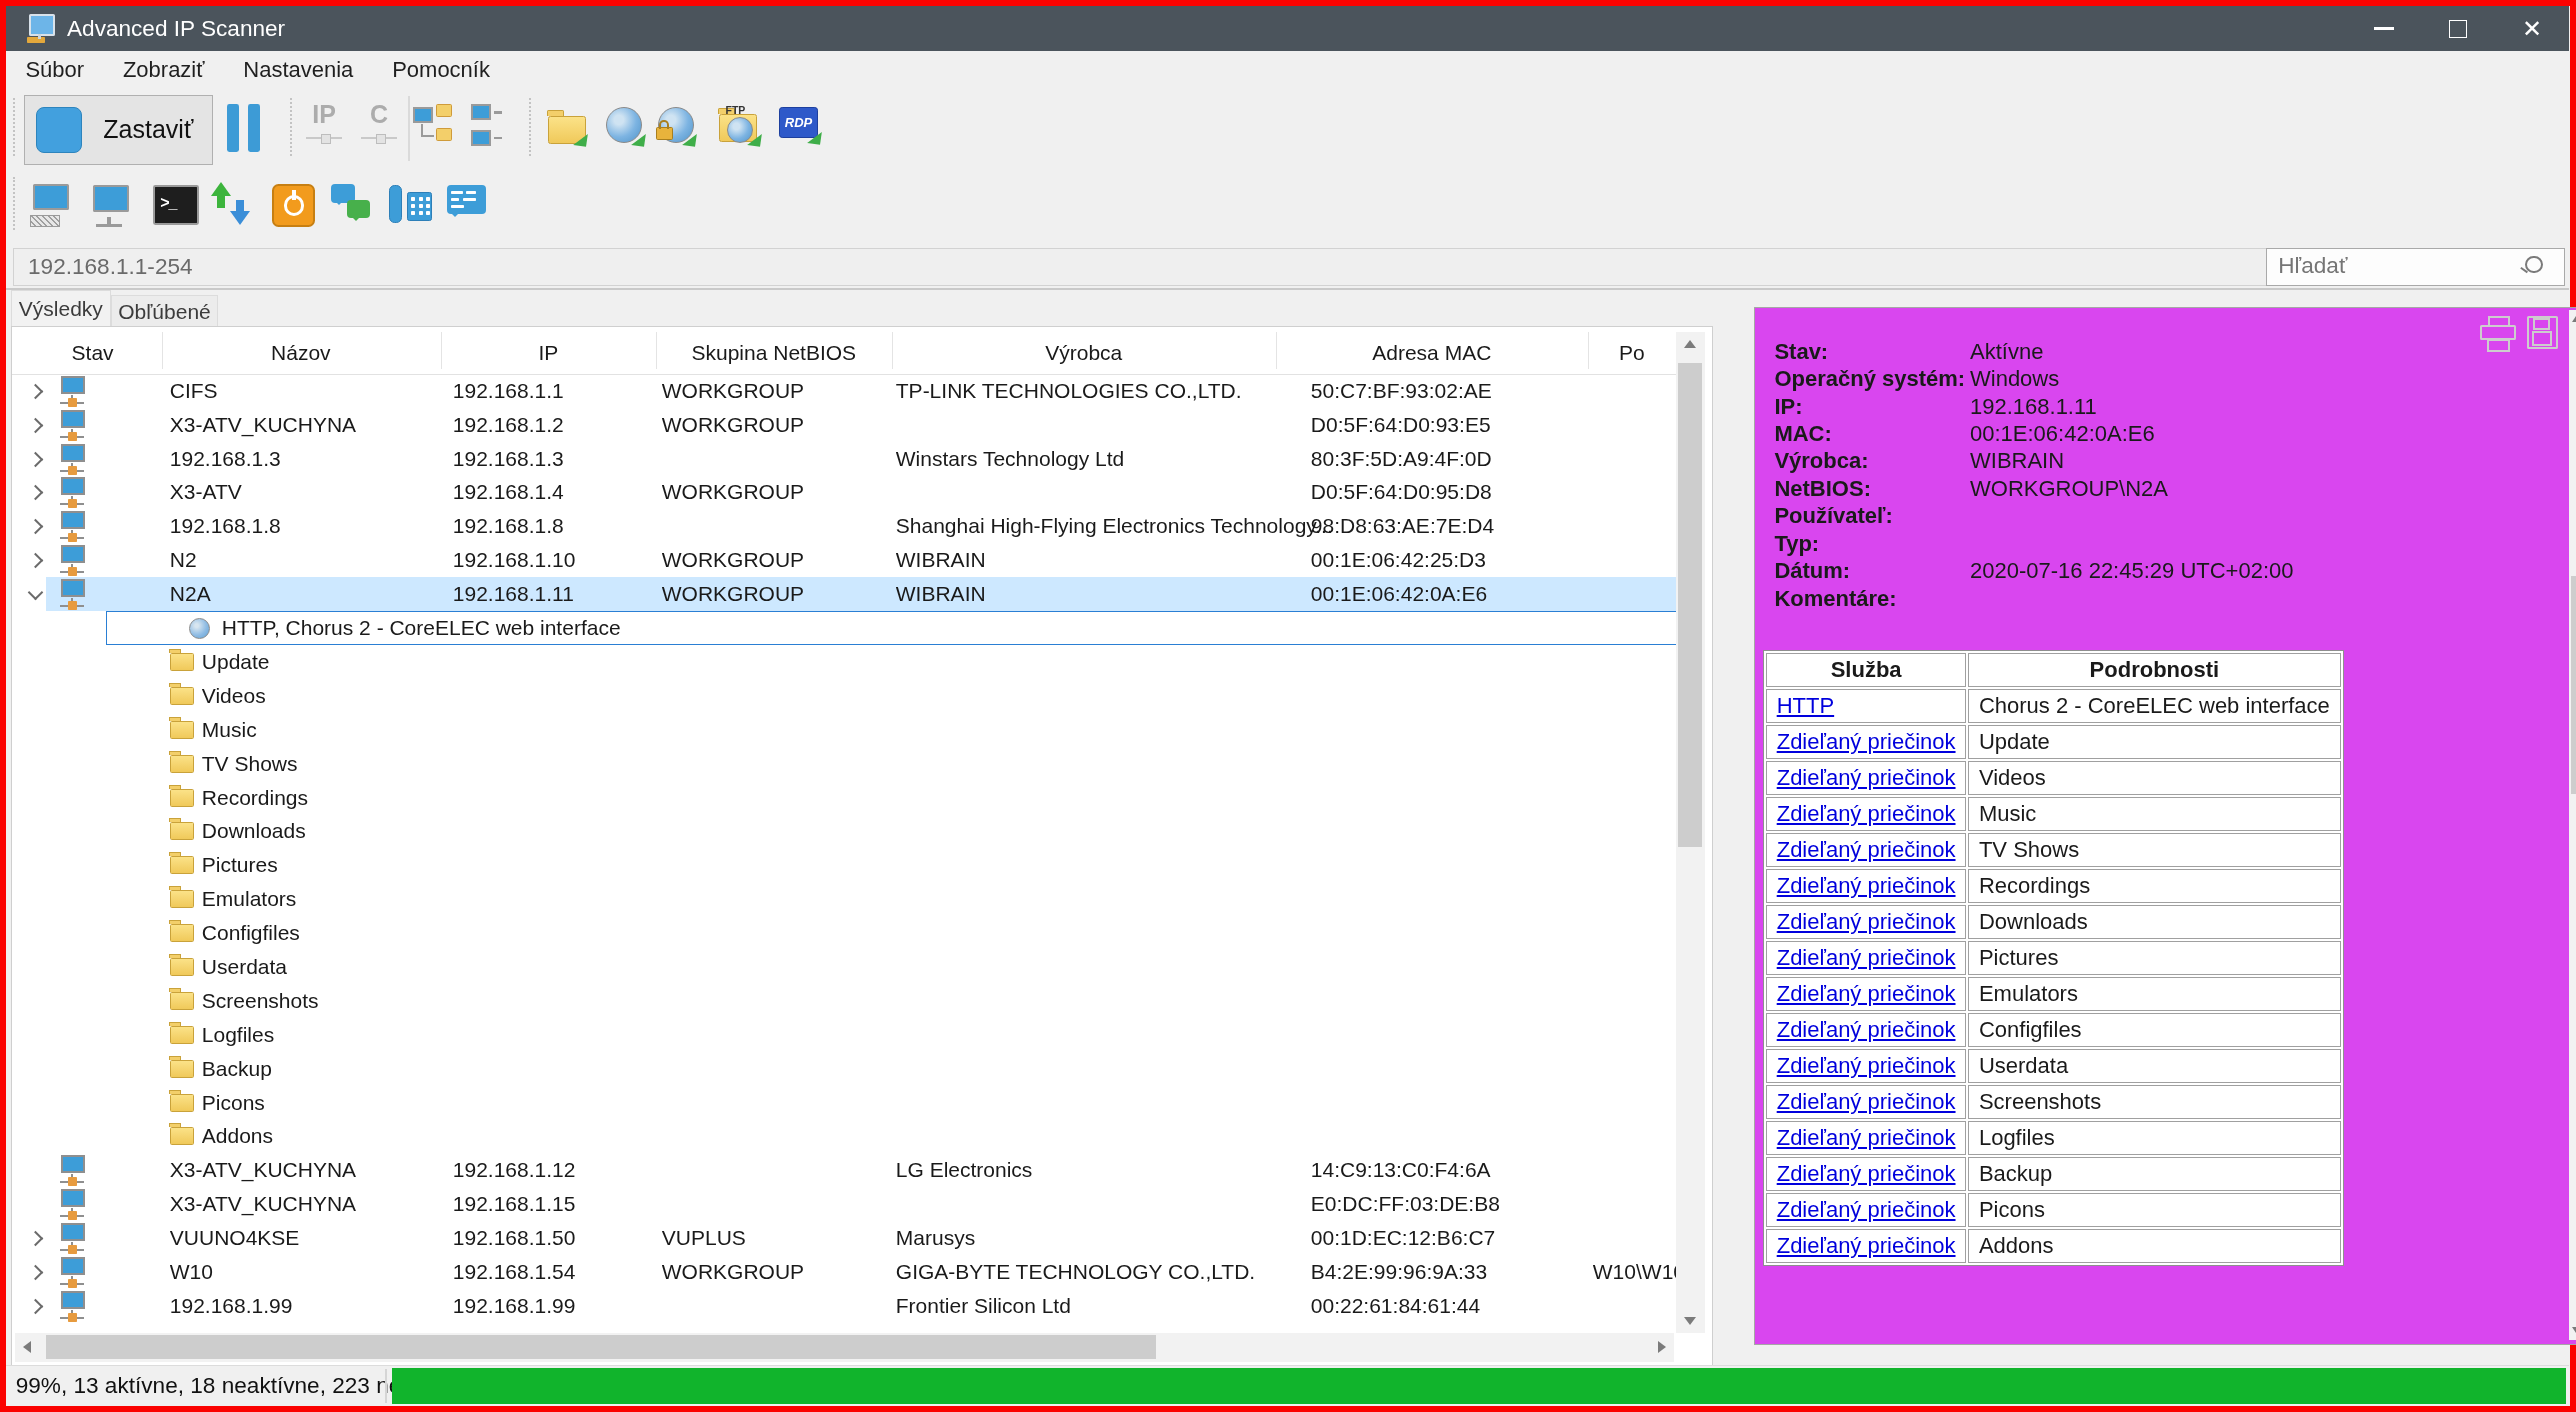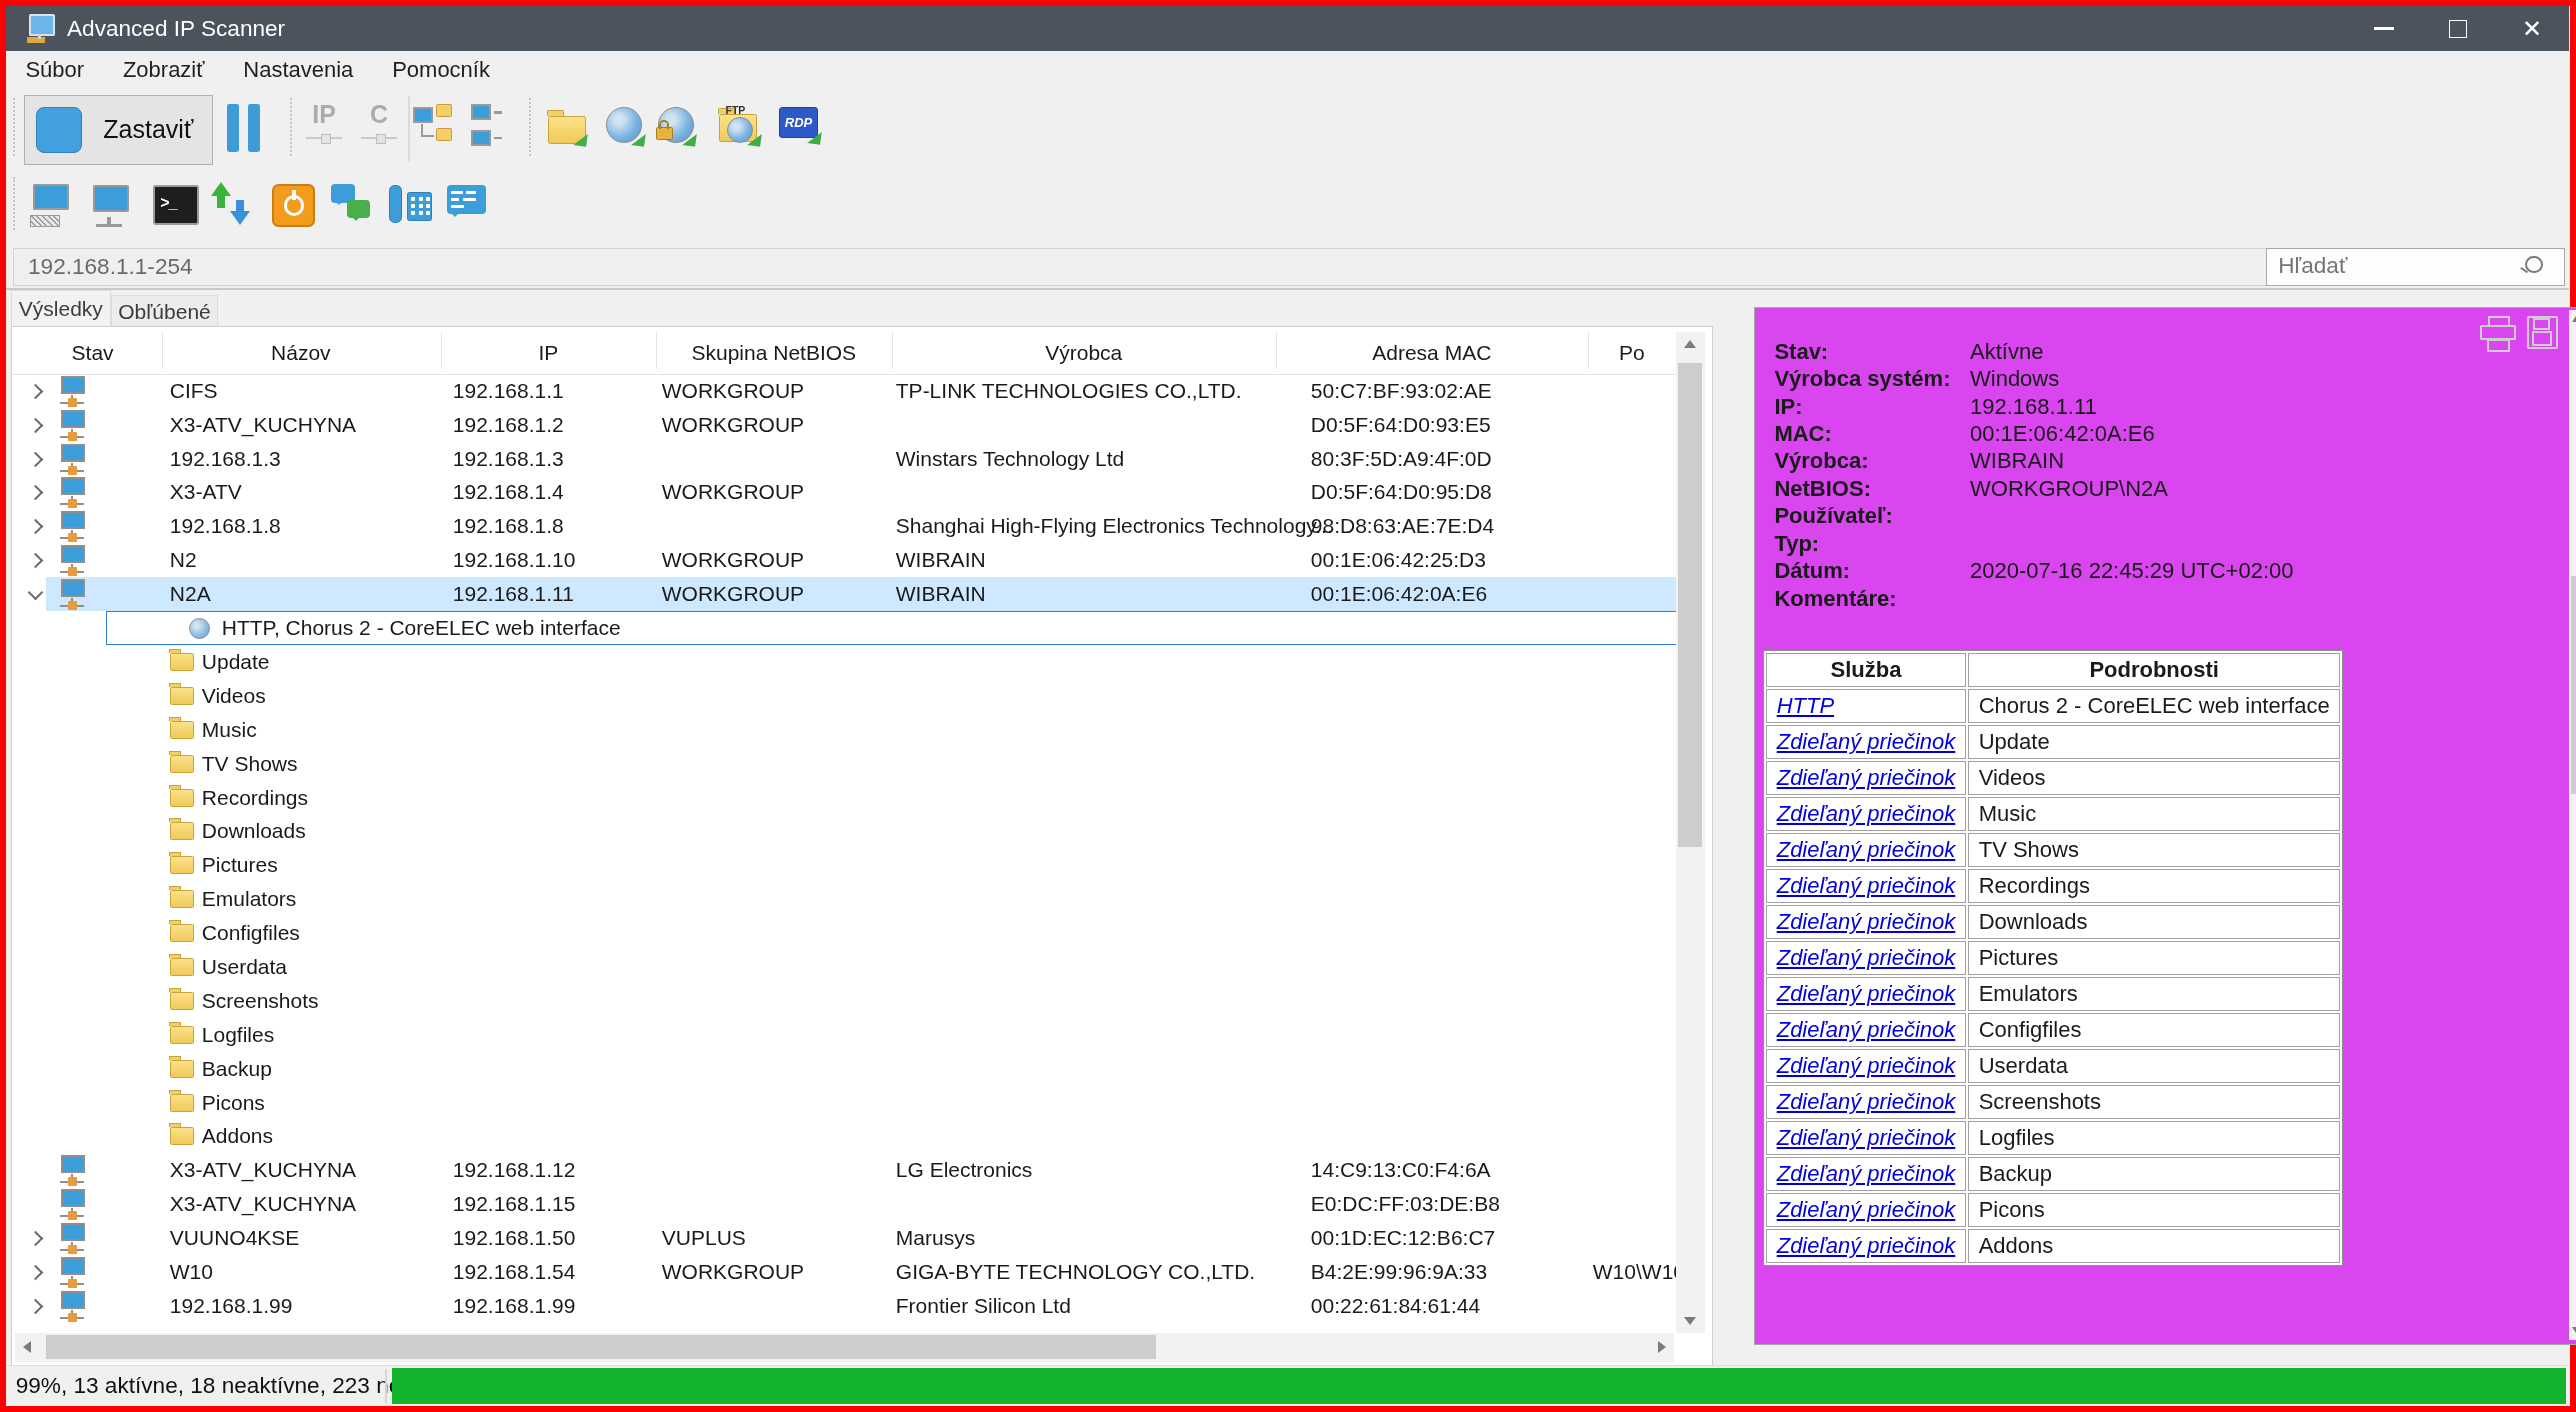--- a/index.html
+++ b/index.html
@@ -127,21 +127,21 @@
 
   
   .rpanel{position:absolute;left:1722px;top:301px;width:834px;height:1036px;background:#d946ef;border:1.6px solid #a6a6a6;overflow:hidden;margin-left:26px;}
   .dlabel{position:absolute;left:19.4px;font-size:22px;font-weight:bold;white-space:nowrap;}
   .dvalue{position:absolute;left:215px;font-size:22px;white-space:nowrap;}
   .svc-table{position:absolute;left:8px;top:342px;border-collapse:separate;border-spacing:2.4px;border:1.6px solid #8f8f8f;background:#fff;}
   .svc-table td,.svc-table th{border:1.6px solid #a0a0a0;font-size:22px;height:32px;padding:0 9.7px;text-align:left;white-space:nowrap;}
   .svc-table th{font-weight:bold;text-align:center;}
   .svc-table td.c1{width:166px;}
   .svc-table td.c2{width:291px;}
-  .svc-link{color:#0000dd;text-decoration:underline;cursor:pointer;font-style:italic;}
+  .svc-link{color:#0000dd;text-decoration:underline;cursor:pointer;}
   .gray-ico{position:absolute;top:8px;width:36px;height:34px;}
   .printer .top{position:absolute;left:8px;top:0;width:18px;height:7.3px;border:2.4px solid #cdcdcd;}
   .printer .body{position:absolute;left:0;top:9px;width:32px;height:11.3px;border:2.4px solid #cdcdcd;border-radius:1.6px;}
   .printer .paper{position:absolute;left:6.5px;top:22.6px;width:19.4px;height:9.7px;border:2.4px solid #cdcdcd;}
   .floppy .out{position:absolute;left:1.6px;top:0;width:27.4px;height:29px;border:2.4px solid #cdcdcd;border-radius:1.6px;}
   .floppy .in1{position:absolute;left:8px;top:1.6px;width:13px;height:8px;border:2.4px solid #cdcdcd;}
   .floppy .in2{position:absolute;left:6.5px;top:14.5px;width:16px;height:11.3px;border:2.4px solid #cdcdcd;}
   .rp-vsb{position:absolute;right:1.6px;top:1.6px;width:18px;height:1030px;background:#f2f2f2;}
 
   
@@ -558,21 +558,21 @@
       <i class="tri lf" style="left:8px;top:8px;"></i>
       <i class="sb-thumb" style="left:31px;top:2.4px;width:1110px;height:24px;"></i>
       <i class="tri rt" style="right:8px;top:8px;"></i>
     </div>
   </div>
 
   <div class="rpanel">
     <div id="details">
         <div class="dlabel" style="top: 31px;">Stav:</div>
         <div class="dvalue" style="top: 31px;">Aktívne</div>
-        <div class="dlabel" style="top: 58px;">Výrobca systém:</div>
+        <div class="dlabel" style="top: 58px;">Operačný systém:</div>
         <div class="dvalue" style="top: 58px;">Windows</div>
         <div class="dlabel" style="top: 86px;">IP:</div>
         <div class="dvalue" style="top: 86px;">192.168.1.11</div>
         <div class="dlabel" style="top: 113px;">MAC:</div>
         <div class="dvalue" style="top: 113px;">00:1E:06:42:0A:E6</div>
         <div class="dlabel" style="top: 140px;">Výrobca:</div>
         <div class="dvalue" style="top: 140px;">WIBRAIN</div>
         <div class="dlabel" style="top: 168px;">NetBIOS:</div>
         <div class="dvalue" style="top: 168px;">WORKGROUP\N2A</div>
         <div class="dlabel" style="top: 195px;">Používateľ:</div>

